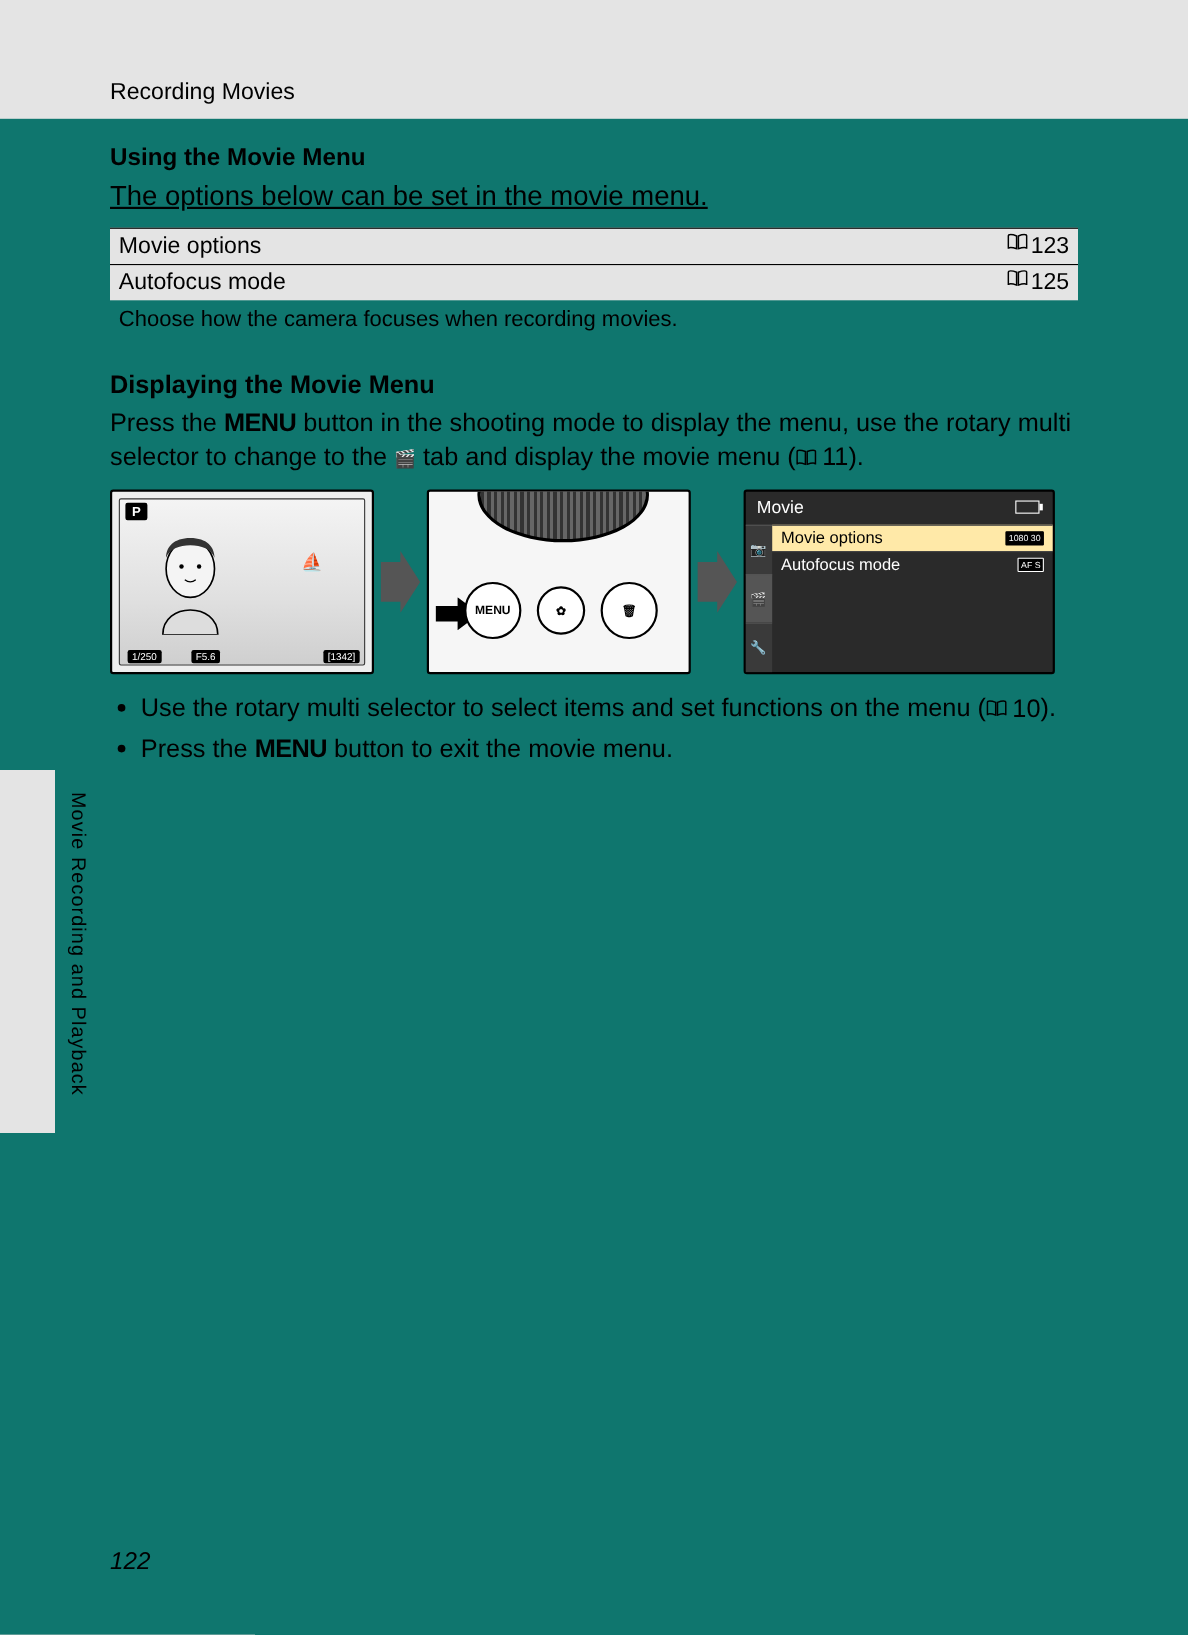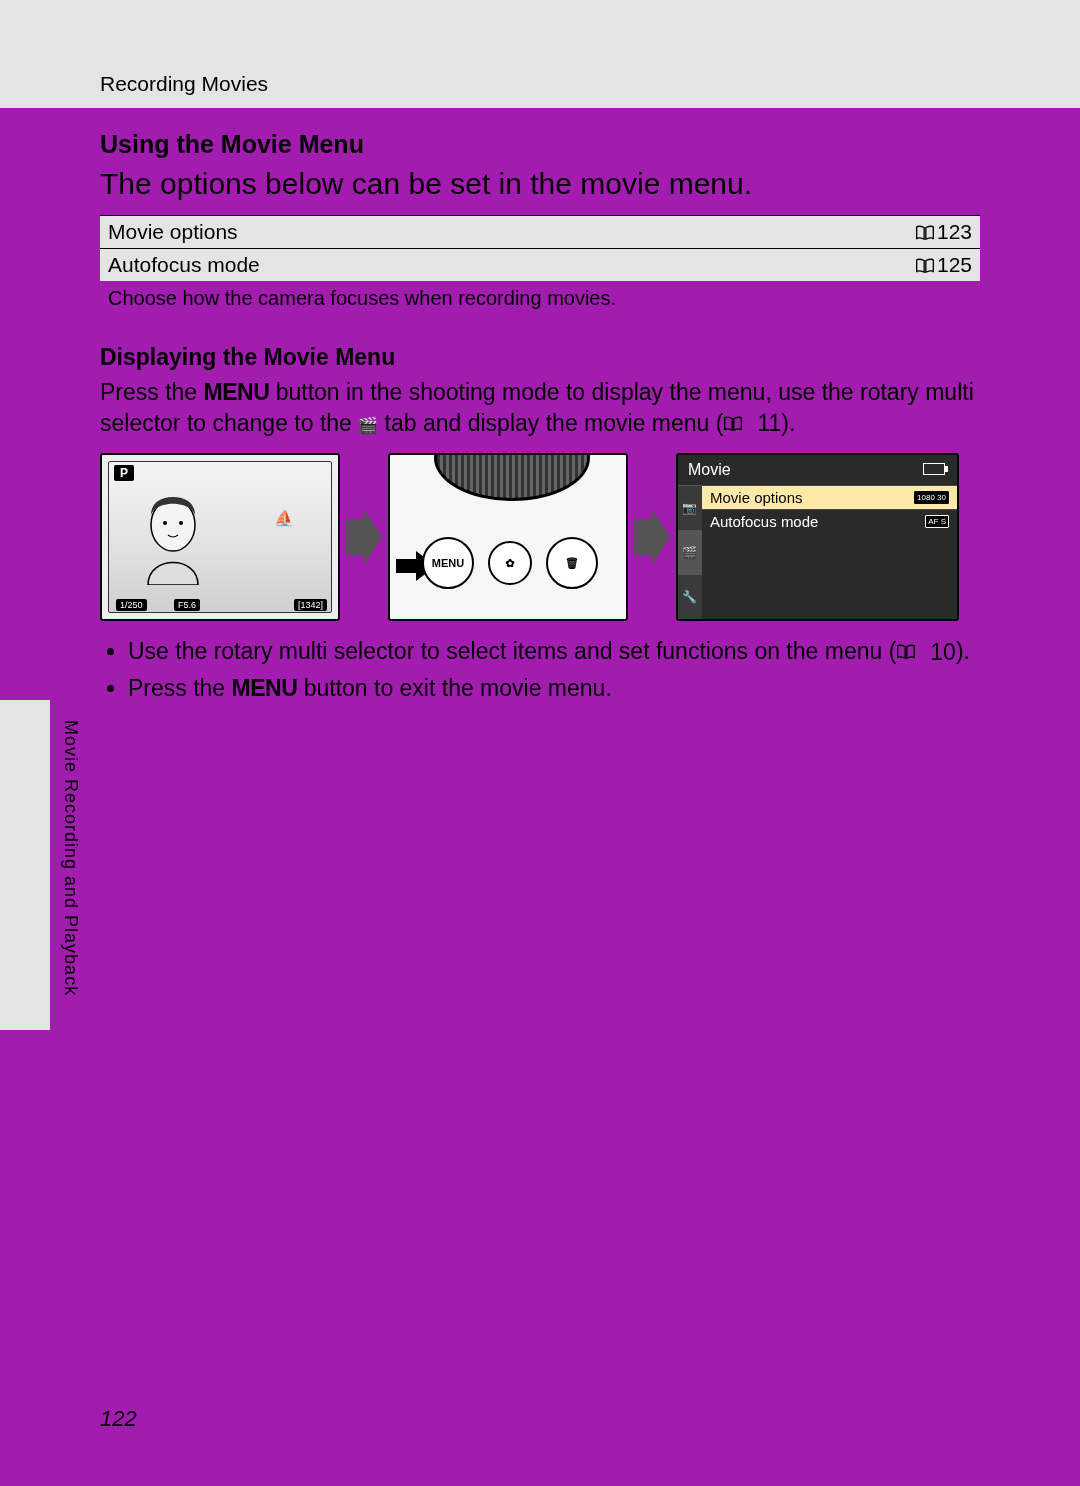--- a/index.html
+++ b/index.html
@@ -5,57 +5,57 @@
   body {
     margin: 0;
     padding: 0;
     background: #d0d0d0;
     font-family: "Segoe UI", Arial, sans-serif;
     color: #000;
   }
   .page {
     width: 1080px;
     height: 1486px;
-    background: #a21caf;
+    background: #0f766e;
     position: relative;
     box-sizing: border-box;
   }
   .header-band {
     background: #e4e4e4;
     height: 108px;
     padding-left: 100px;
     padding-top: 72px;
     box-sizing: border-box;
     font-size: 21px;
   }
   .content {
     padding: 22px 100px 0 100px;
   }
   h1.section-title {
-    font-size: 25px;
+    font-size: 22px;
     font-weight: bold;
     margin: 0 0 8px 0;
   }
   p.intro {
-    font-size: 30px;
+    font-size: 25px;
     margin: 0 0 14px 0;
     font-weight: 400;
+    text-decoration: underline;
   }
   .opt-row-head {
     display: flex;
     align-items: center;
     background: #e4e4e4;
     border-top: 1px solid #000;
     padding: 4px 8px;
     font-size: 21px;
   }
   .opt-row-head .label { flex: 1; }
   .opt-row-head .pg {
     display: flex;
-    align-items: center;
     gap: 2px;
     font-size: 21px;
   }
   .opt-row-desc {
     padding: 6px 8px 10px 8px;
     font-size: 20px;
   }
   .book-icon {
     width: 20px; height: 15px;
     display: inline-block;
@@ -232,21 +232,21 @@
     font-size: 18px;
     letter-spacing: 1px;
   }
   .page-num {
     position: absolute;
     left: 100px;
     bottom: 54px;
     font-style: italic;
     font-size: 22px;
   }
-  .small-book { display:inline-flex; align-items:center; gap:14px; }
+  .small-book { display:inline-flex; align-items:center; gap:4px; }
   .movie-tab-icon {
     font-size: 16px;
     font-weight: bold;
   }
 </style>
 </head>
 <body>
 
 <div class="page">
 

